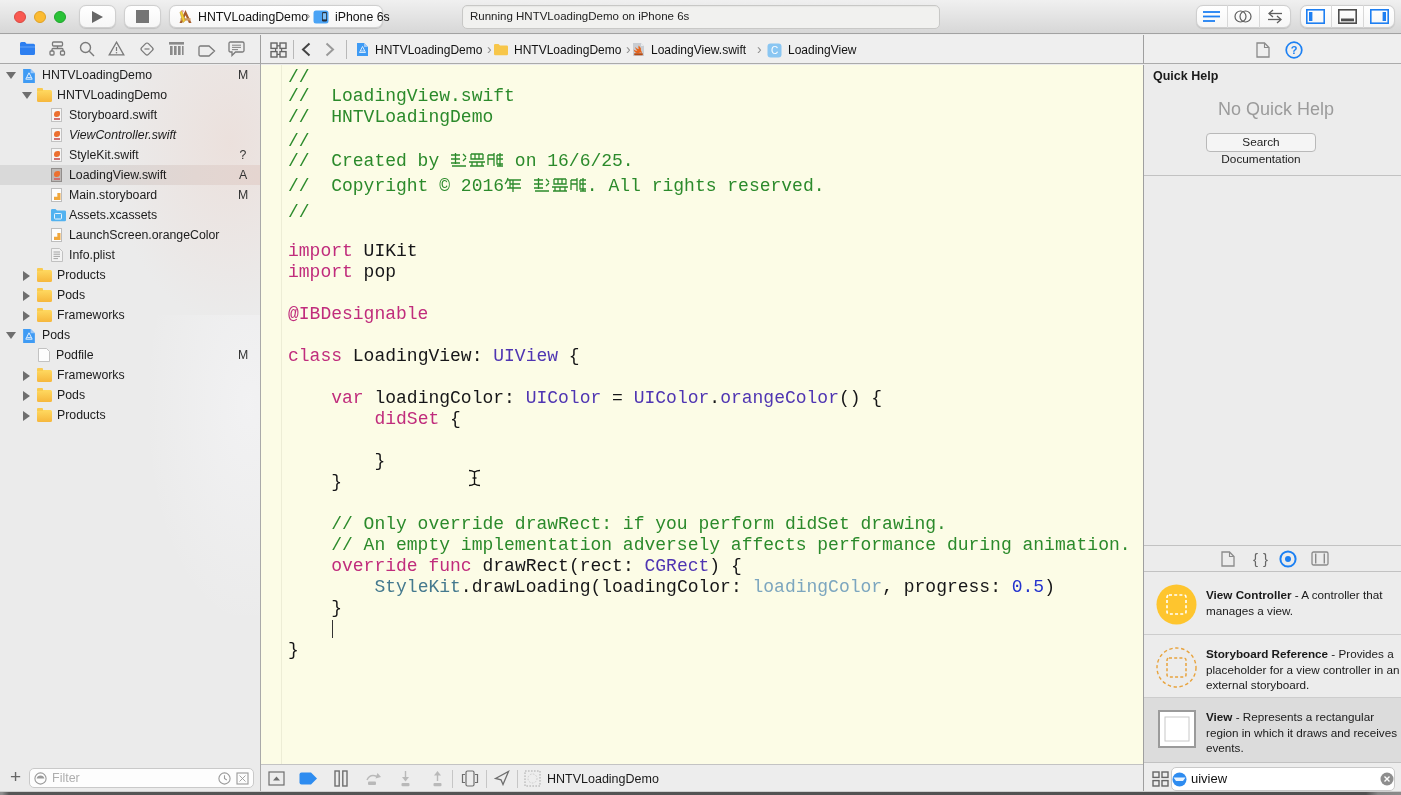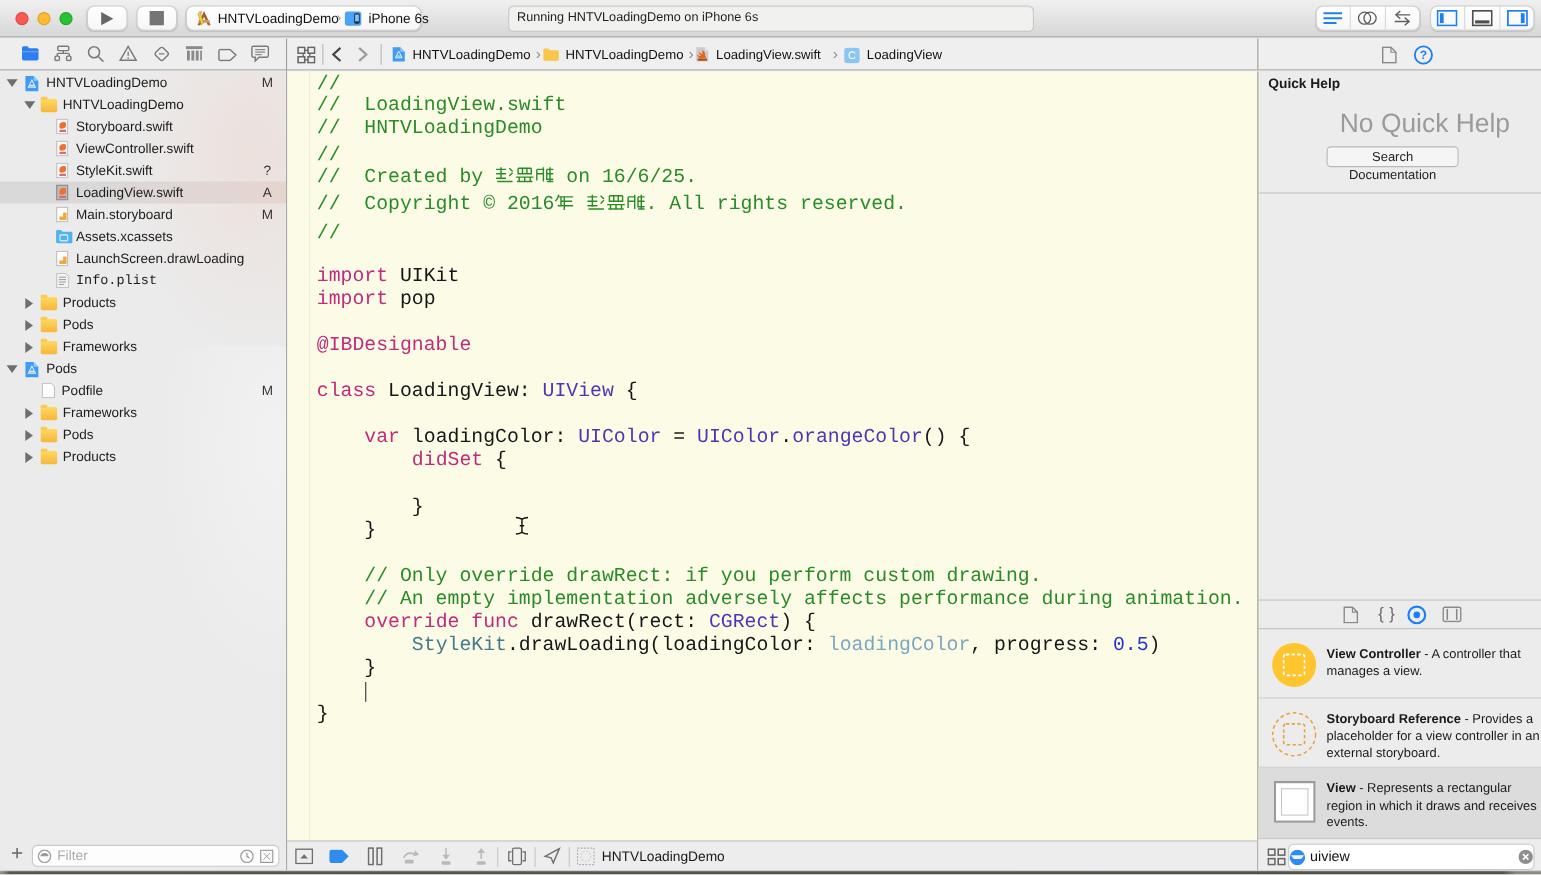--- a/index.html
+++ b/index.html
@@ -274,21 +274,21 @@
     <div class="folder" style="left:37px;"></div>
     <span class="nm" style="left:57px;">HNTVLoadingDemo</span>
     </div>
 
   <div class="row" style="top:40px;">
       <span class="swifticon" style="left:51px;"></span>
       <span class="nm" style="left:69px;">Storyboard.swift</span>
     </div>
   <div class="row" style="top:60px;">
       <span class="swifticon" style="left:51px;"></span>
-      <span class="nm" style="left:69px;">ViewController.swift</span>
+      <span class="nm" style="left:69px;font-style:italic;">ViewController.swift</span>
     </div>
   <div class="row" style="top:80px;">
       <span class="swifticon" style="left:51px;"></span>
       <span class="nm" style="left:69px;">StyleKit.swift</span>
       <span class="st">?</span>
     </div>
   <div class="row" style="top:100px;">
       <span class="swifticon dark" style="left:51px;"></span>
       <span class="nm" style="left:69px;">LoadingView.swift</span>
       <span class="st">A</span>
@@ -300,33 +300,33 @@
     </div>
   <div class="row" style="top:140px;">
     <svg class="abs" style="left:50px;top:3px;" width="16" height="14" viewBox="0 0 16 14">
         <path d="M1 2.2 Q1 1 2.2 1 L5.5 1 L7 2.6 L14.8 2.6 Q16 2.6 16 3.8 L16 12 Q16 13.2 14.8 13.2 L2.2 13.2 Q1 13.2 1 12 Z" fill="#52b2f0"></path>
         <rect x="4.5" y="5.5" width="7" height="5.5" rx="0.8" fill="none" stroke="#e8f4fd" stroke-width="1"></rect>
       </svg>
     <span class="nm" style="left:69px;">Assets.xcassets</span>
     </div>
   <div class="row" style="top:160px;">
       <span class="sbicon" style="left:51px;"></span>
-      <span class="nm" style="left:69px;">LaunchScreen.drawLoading</span>
+      <span class="nm" style="left:69px;">LaunchScreen.orangeColor</span>
     </div>
   <div class="row" style="top:180px;">
     <svg class="abs" style="left:51px;top:3px;" width="12" height="14" viewBox="0 0 12 14">
         <path d="M0.5 0.5 h8 l3 3 v10 h-11 Z" fill="#f2f2f2" stroke="#b5b5b5" stroke-width="0.8"></path>
         <g stroke="#9a9a9a" stroke-width="0.9">
           <line x1="2.5" y1="4" x2="9" y2="4"></line>
           <line x1="2.5" y1="6.2" x2="9" y2="6.2"></line>
           <line x1="2.5" y1="8.4" x2="9" y2="8.4"></line>
           <line x1="2.5" y1="10.6" x2="7" y2="10.6"></line>
         </g>
       </svg>
-    <span class="nm" style="left:69px;font-family:Liberation Mono, monospace;">Info.plist</span>
+    <span class="nm" style="left:69px;">Info.plist</span>
     </div>
 
   <div class="row" style="top:200px;">
       <div class="disc closed" style="left:23px;"></div>
       <div class="folder" style="left:37px;"></div>
       <span class="nm" style="left:57px;">Products</span>
     </div>
   <div class="row" style="top:220px;">
       <div class="disc closed" style="left:23px;"></div>
       <div class="folder" style="left:37px;"></div>
@@ -428,21 +428,21 @@
         </svg>. All rights reserved.</span></div>
   <div class="codeline" style="top:136.5px;"><span class="c">//</span></div>
   <div class="codeline" style="top:175.5px;"><span class="k">import</span><span class="b"> UIKit</span></div>
   <div class="codeline" style="top:196.5px;"><span class="k">import</span><span class="b"> pop</span></div>
   <div class="codeline" style="top:238.5px;"><span class="k">@IBDesignable</span></div>
   <div class="codeline" style="top:280.5px;"><span class="k">class</span><span class="b"> LoadingView: </span><span class="t">UIView</span><span class="b"> {</span></div>
   <div class="codeline" style="top:322.5px;"><span class="b">    </span><span class="k">var</span><span class="b"> loadingColor: </span><span class="t">UIColor</span><span class="b"> = </span><span class="t">UIColor</span><span class="b">.</span><span class="t">orangeColor</span><span class="b">() {</span></div>
   <div class="codeline" style="top:343.5px;"><span class="b">        </span><span class="k">didSet</span><span class="b"> {</span></div>
   <div class="codeline" style="top:385.5px;"><span class="b">        }</span></div>
   <div class="codeline" style="top:406.5px;"><span class="b">    }</span></div>
-  <div class="codeline" style="top:448.5px;"><span class="c">    // Only override drawRect: if you perform custom drawing.</span></div>
+  <div class="codeline" style="top:448.5px;"><span class="c">    // Only override drawRect: if you perform didSet drawing.</span></div>
   <div class="codeline" style="top:469.5px;"><span class="c">    // An empty implementation adversely affects performance during animation.</span></div>
   <div class="codeline" style="top:490.5px;"><span class="b">    </span><span class="k">override</span><span class="b"> </span><span class="k">func</span><span class="b"> drawRect(rect: </span><span class="t">CGRect</span><span class="b">) {</span></div>
   <div class="codeline" style="top:511.5px;"><span class="b">        </span><span class="pc">StyleKit</span><span class="b">.drawLoading(loadingColor: </span><span class="pv">loadingColor</span><span class="b">, progress: </span><span class="n">0.5</span><span class="b">)</span></div>
   <div class="codeline" style="top:532.5px;"><span class="b">    }</span></div>
   <div class="codeline" style="top:574.5px;"><span class="b">}</span></div>
 
   <div class="abs" style="left:70.5px; top:555px; width:1.5px; height:18px; background:#333;"></div>
 
   <svg class="abs" style="left:206px; top:404px;" width="15" height="18" viewBox="0 0 15 18">
     <g stroke="#111" stroke-width="1.3" fill="none">
@@ -507,22 +507,22 @@
   <svg class="abs" style="left:263px; top:5px;" width="17" height="17" viewBox="0 0 17 17">
       <rect x="1" y="1" width="15" height="15" fill="#ededed" stroke="#aaa" stroke-width="1" stroke-dasharray="1.6 1.4"></rect>
       <circle cx="8.5" cy="8.5" r="4.5" fill="none" stroke="#ccc" stroke-width="1" stroke-dasharray="1.6 1.4"></circle>
     </svg>
   <div class="abs" style="left:286px; top:7px; font-size:12.5px; color:#1a1a1a;">HNTVLoadingDemo</div>
 </div>
 
 <div id="rightpanel" class="abs">
 
   <div class="abs" style="left:9px; top:4px; font-size:12.5px; font-weight:bold; color:#1a1a1a;">Quick Help</div>
-  <div class="abs" style="left:74px; top:34px; font-size:24px; color:#9b9b9b;">No Quick Help</div>
-  <div class="abs" style="left:62px; top:68px; width:120px; height:19px; background:#f5f5f5; border:1px solid #b9b9b9; border-radius:4px; font-size:11.8px; color:#222; text-align:center; line-height:17px;">Search Documentation</div>
+  <div class="abs" style="left:74px; top:34px; font-size:18px; color:#9b9b9b;">No Quick Help</div>
+  <div class="abs" style="left:62px; top:68px; width:110px; height:19px; background:#f5f5f5; border:1px solid #b9b9b9; border-radius:4px; font-size:11.8px; color:#222; text-align:center; line-height:17px;">Search Documentation</div>
   <div class="abs" style="left:0; top:110px; width:258px; height:1px; background:#c2c2c2;"></div>
 
   <div class="abs" style="left:0; top:480px; width:258px; height:1px; background:#c2c2c2;"></div>
 
   <svg class="abs" style="left:77px; top:486px;" width="14" height="16" viewBox="0 0 14 16">
       <path d="M1 1 h7.5 l4.5 4.5 v9.5 h-12 Z" fill="none" stroke="#8a8a8a" stroke-width="1.3"></path>
       <path d="M8.5 1.3 v4.2 h4.2" fill="none" stroke="#8a8a8a" stroke-width="1.1"></path>
     </svg>
   <div class="abs" style="left:109px; top:485px; font-size:15px; color:#666; letter-spacing:1px;">{ }</div>
   <svg class="abs" style="left:135px; top:485px;" width="18" height="18" viewBox="0 0 18 18">

